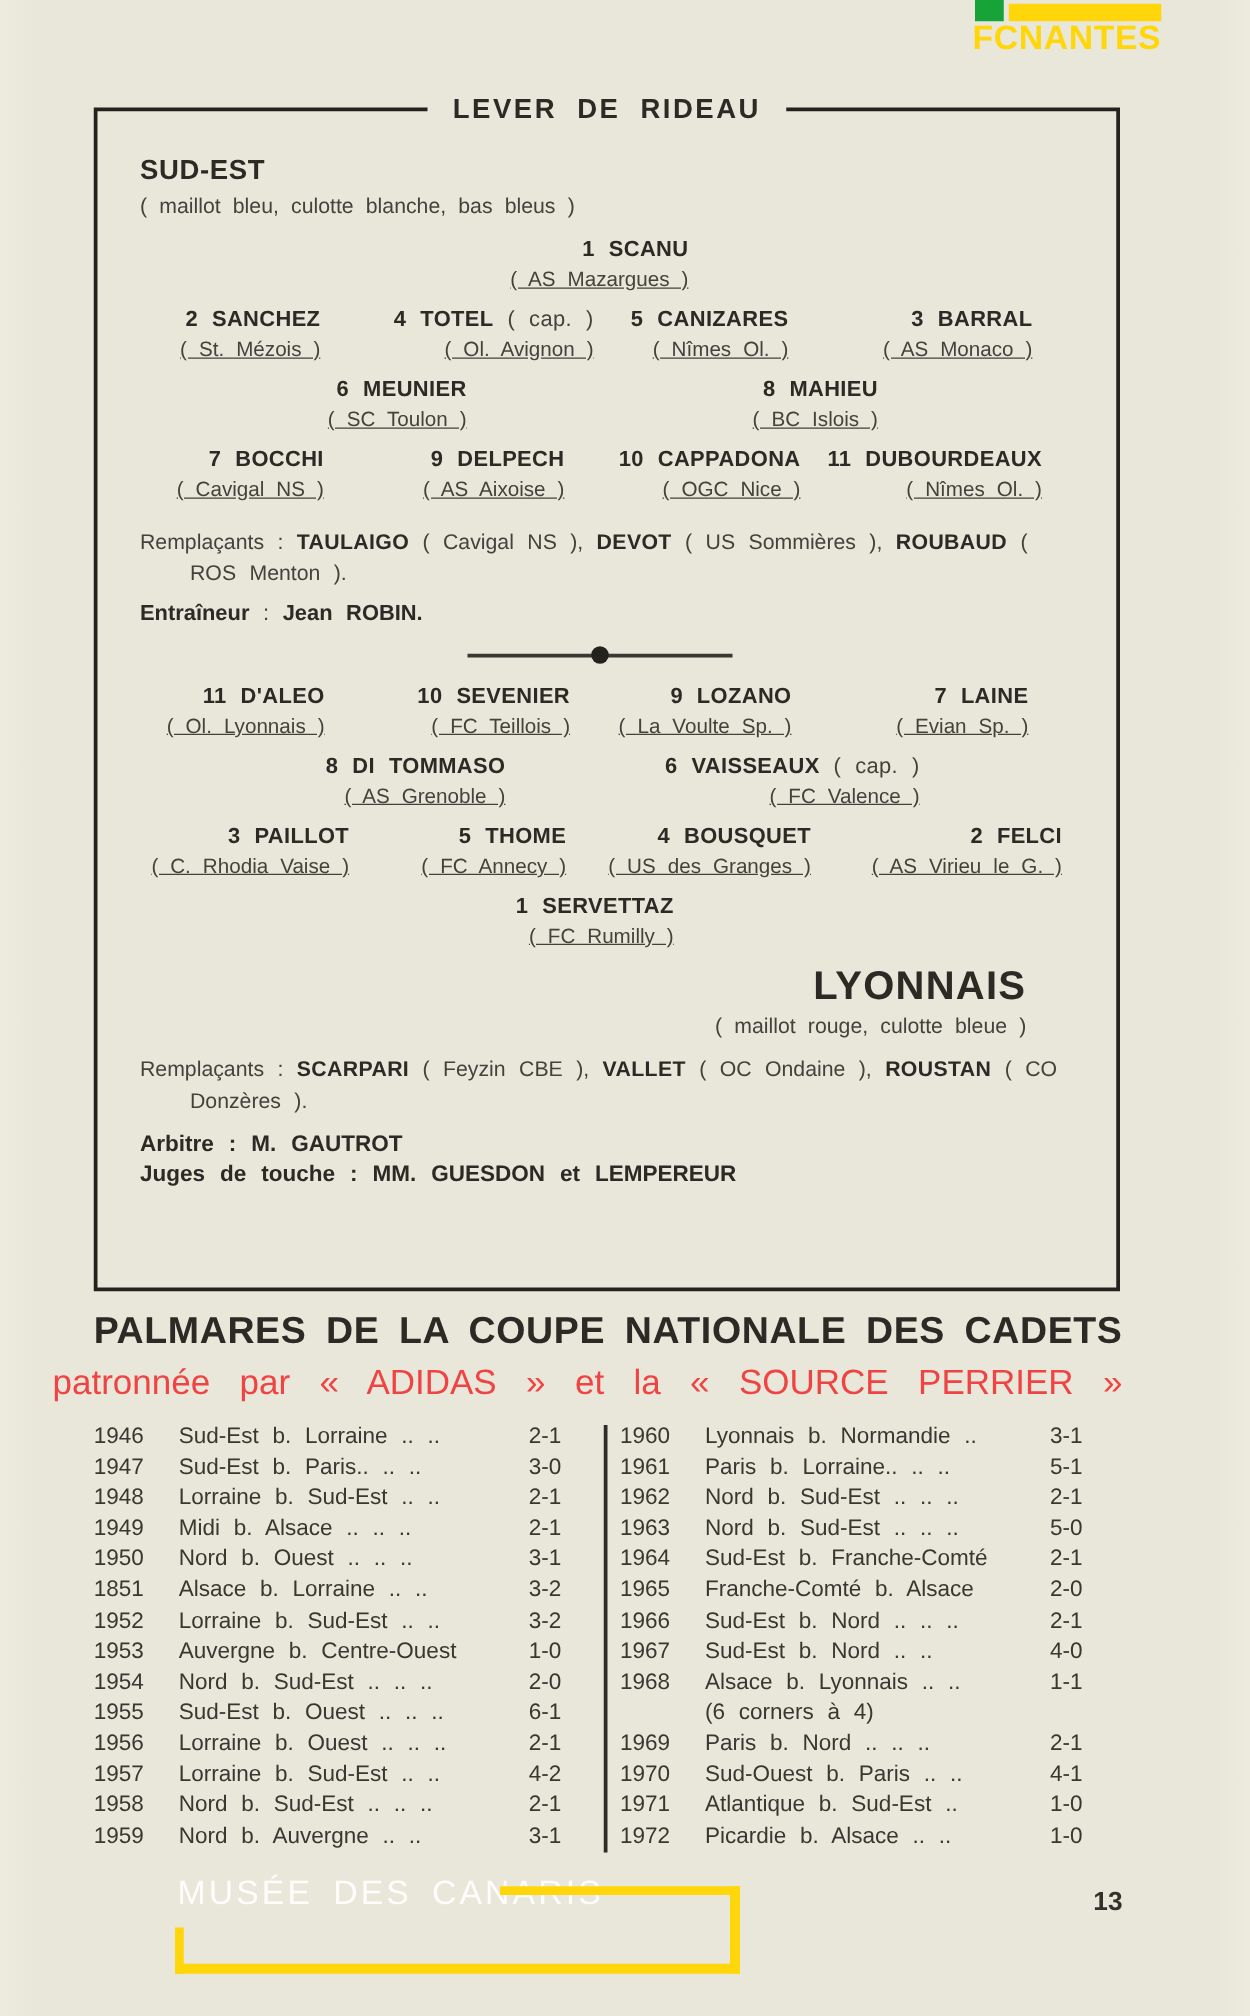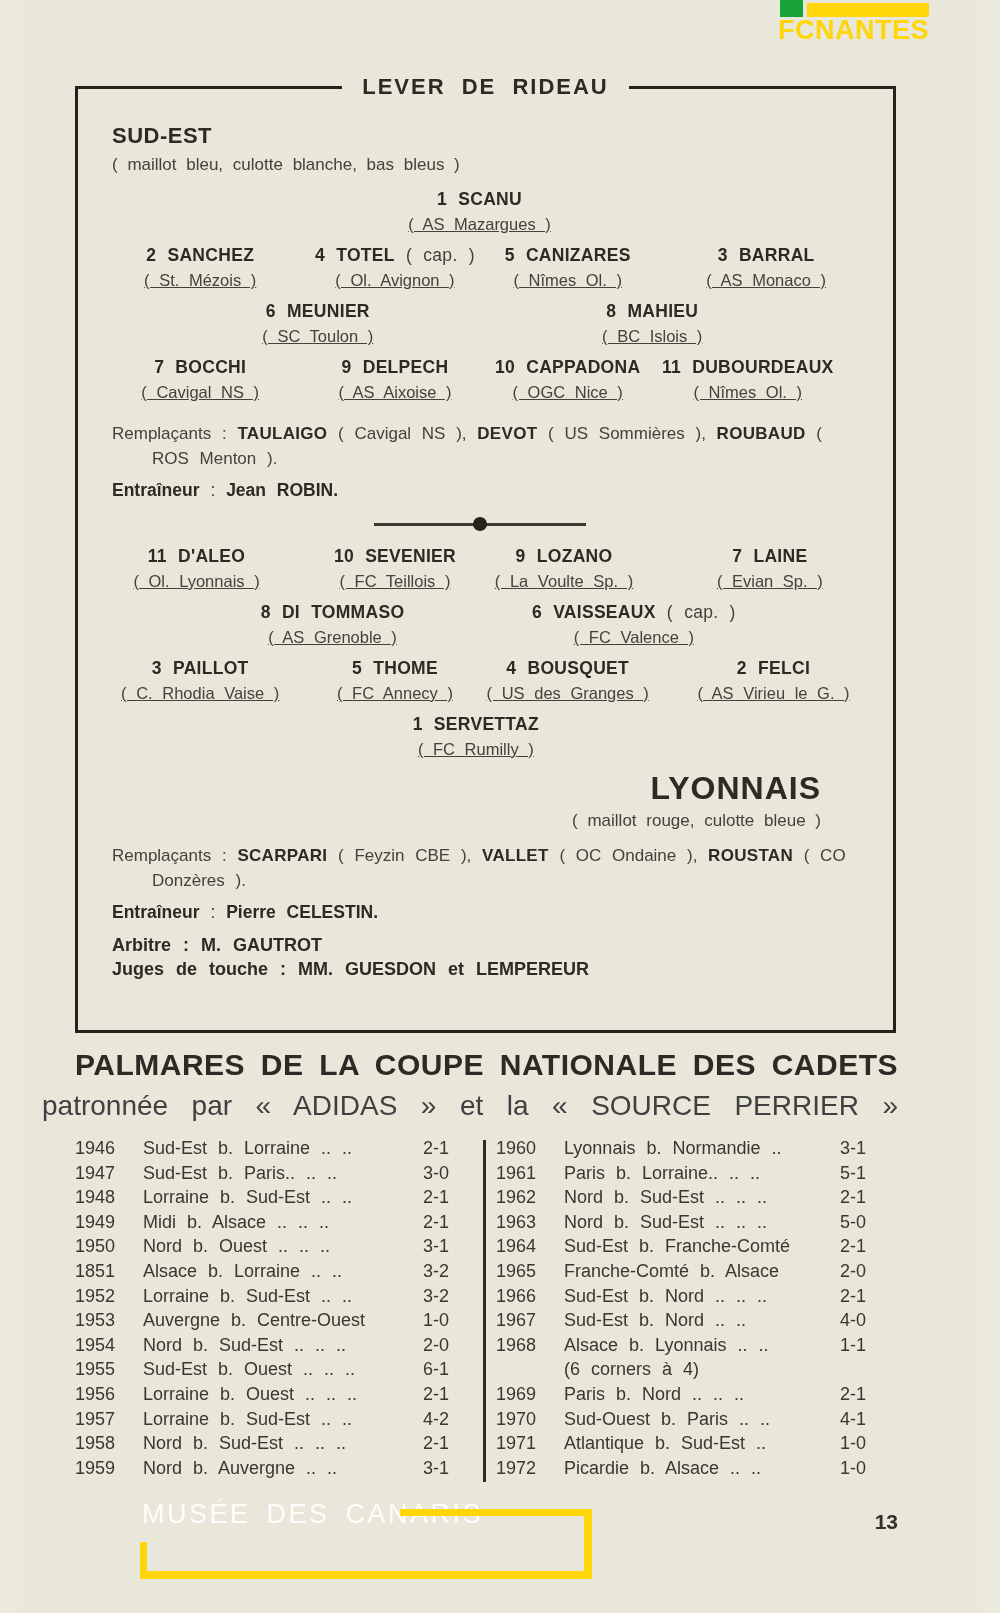--- a/index.html
+++ b/index.html
@@ -29,40 +29,40 @@
   }
   .kicker-wrap{position:absolute;left:0;top:-15px;width:100%;text-align:center;}
   .kicker{display:inline-block;background:var(--paper);padding:0 20px;
     font-size:22px;font-weight:700;letter-spacing:2px;word-spacing:8px;}
   .finale-title{margin-top:8px;text-align:center;font-size:29px;font-weight:700;font-style:italic;
     letter-spacing:.5px;word-spacing:7px;}
   .team-name{margin-top:10px;font-size:22px;font-weight:700;letter-spacing:.5px;}
   .team-kit{margin-top:6px;font-size:17px;color:var(--ink-soft);word-spacing:5px;}
   .lineup-row{position:relative;height:52px;margin-top:4px;}
   .lineup-row.first{margin-top:14px;}
-  .player{position:absolute;transform:translateX(-50%);text-align:center;white-space:nowrap;}
+  .player{position:absolute;transform:translateX(-50%);text-align:right;white-space:nowrap;}
   .p-name{font-size:17.5px;font-weight:700;letter-spacing:.3px;word-spacing:6px;}
   .p-name .cap{font-weight:400;color:var(--ink-soft);}
   .p-club{margin-top:5px;font-size:16.5px;color:var(--ink-soft);word-spacing:5px;text-decoration:underline;}
   .rempl{margin-top:12px;font-size:17px;color:var(--ink-soft);line-height:25px;
     padding-left:40px;text-indent:-40px;word-spacing:6px;}
   .rempl b{color:var(--ink);letter-spacing:.3px;}
   .coach{margin-top:9px;font-size:17.5px;font-weight:700;word-spacing:6px;}
   .coach .sep{font-weight:400;color:var(--ink-soft);}
   .mid-divider{position:relative;width:212px;height:3px;background:#3a3831;margin:22px auto 0 auto;}
   .mid-divider::after{content:"";position:absolute;left:50%;top:-6px;width:14px;height:14px;
     border-radius:50%;background:#23221d;transform:translateX(-50%);}
   .lineup2-start{margin-top:20px;}
   .team2-head{margin-top:4px;text-align:right;padding-right:26px;font-size:32px;font-weight:700;letter-spacing:1px;}
   .team2-kit{margin-top:4px;text-align:right;padding-right:26px;font-size:17px;color:var(--ink-soft);word-spacing:5px;}
   .officials{margin-top:10px;text-align:left;font-size:18px;font-weight:700;line-height:24px;word-spacing:7px;}
   
   .pal-title{position:absolute;left:75px;top:1048px;width:823px;font-size:30px;font-weight:700;
     text-align:justify;text-align-last:justify;letter-spacing:.5px;}
-  .pal-subtitle{position:absolute;left:42px;top:1090px;width:856px;font-size:28px;color:#404040;
+  .pal-subtitle{position:absolute;left:42px;top:1090px;width:856px;font-size:28px;color:#ef4444;
     text-align:justify;text-align-last:justify;}
   .pal-table{position:absolute;left:75px;top:1138px;width:825px;display:flex;}
   .pal-col{width:394px;}
   .pal-col.right{width:390px;}
   .pal-divider{width:3px;background:#2e2c26;margin:2px 10px 0 14px;}
   .pal-row{display:flex;height:24.6px;font-size:18px;color:#39372f;word-spacing:6px;white-space:nowrap;}
   .pal-year{width:54px;flex:none;}
   .pal-match{flex:1;padding-left:14px;overflow:hidden;}
   .pal-score{width:46px;flex:none;text-align:left;}
   
@@ -203,21 +203,20 @@
           <div class="p-name">1 SERVETTAZ</div>
           <div class="p-club">( FC Rumilly )</div>
         </div>
       </div>
     </div>
 
   <div class="team2-head">LYONNAIS</div>
   <div class="team2-kit">( maillot rouge, culotte bleue )</div>
 
   <div class="rempl" id="team2-rempl">Remplaçants : <b>SCARPARI</b> ( Feyzin CBE ), <b>VALLET</b> ( OC Ondaine ), <b>ROUSTAN</b> ( CO Donzères ).</div>
-  <div class="coach"><span>Entraîneur</span><span class="sep"> : </span><span>Pierre CELESTIN.</span></div>
 
   <div class="officials">
     <div><span>Arbitre :</span> <span>M. GAUTROT</span></div>
     <div><span>Juges de touche :</span> <span>MM. GUESDON et LEMPEREUR</span></div>
   </div>
 </div>
 
 <div class="pal-title">PALMARES DE LA COUPE NATIONALE DES CADETS</div>
 <div class="pal-subtitle">patronnée par « ADIDAS » et la « SOURCE PERRIER »</div>
 <div class="pal-table">

